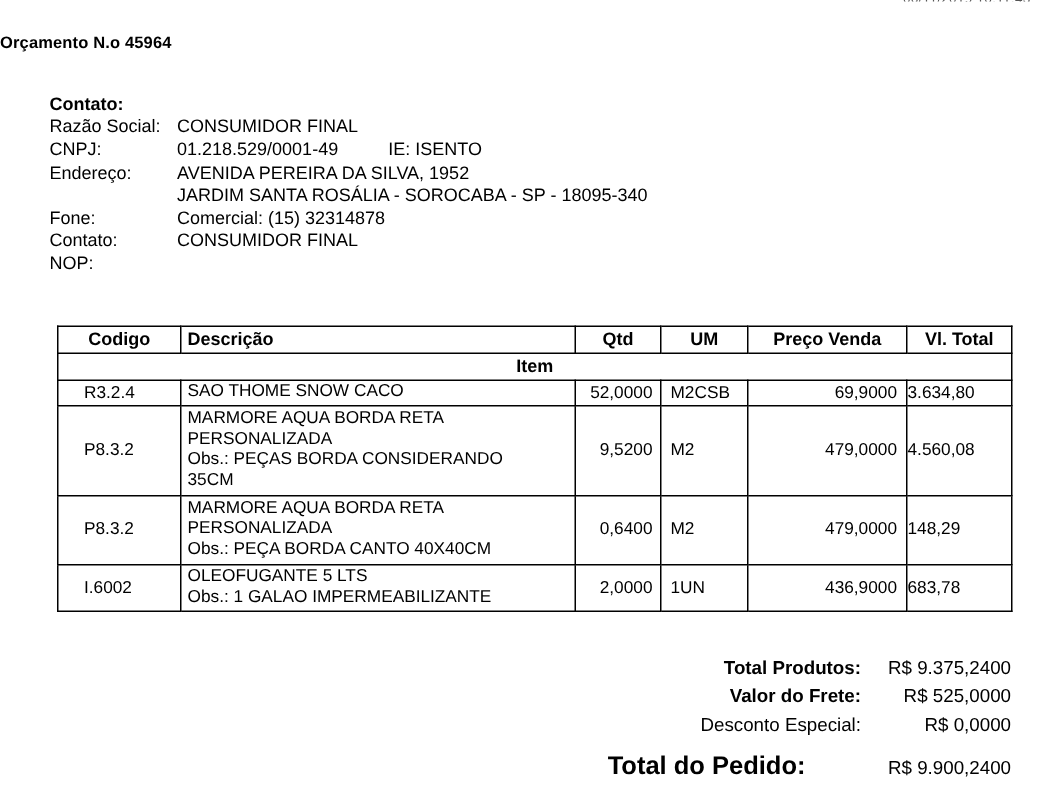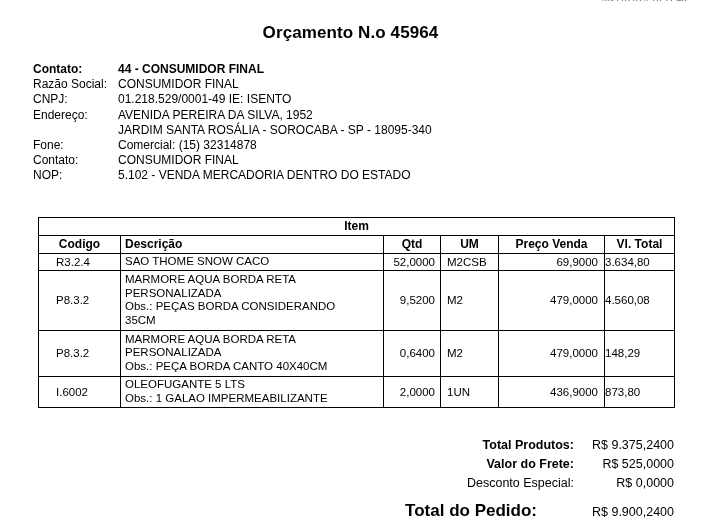--- a/index.html
+++ b/index.html
@@ -29,22 +29,22 @@
     overflow: hidden;
     height: 7px;
   }
 
   
   .doc-title {
     position: absolute;
     top: 23px;
     left: 0;
     width: 701px;
-    text-align: center;
-    font-size: 17px;
+    text-align: left;
+    font-size: 11px;
     font-weight: bold;
     letter-spacing: 0.1px;
   }
 
   
   .cust-block {
     position: absolute;
     top: 62px;
     left: 33px;
     width: 640px;
@@ -61,20 +61,21 @@
     flex: 0 0 85px;
     white-space: nowrap;
   }
   .cust-label.bold { font-weight: bold; }
   .cust-value {
     white-space: nowrap;
   }
   .cust-value.bold { font-weight: bold; }
   .cust-value .ie {
     display: inline-block;
+    margin-left: 30px;
   }
 
   
   .items-table {
     position: absolute;
     left: 38px;
     top: 217px;
     width: 636px;
     border-collapse: collapse;
     table-layout: fixed;
@@ -172,21 +173,20 @@
 </head>
 <body>
 
 <div class="top-clip">06/11/2019 16:11:43</div>
 
 <div class="doc-title">Orçamento N.o 45964</div>
 
 <div class="cust-block">
   <div class="cust-row">
     <span class="cust-label bold">Contato:</span>
-    <span class="cust-value bold">44 - CONSUMIDOR FINAL</span>
   </div>
   <div class="cust-row">
     <span class="cust-label">Razão Social:</span>
     <span class="cust-value">CONSUMIDOR FINAL</span>
   </div>
   <div class="cust-row">
     <span class="cust-label">CNPJ:</span>
     <span class="cust-value">
       <span>01.218.529/0001-49</span>
       <span class="ie">IE:</span>
@@ -204,44 +204,43 @@
   <div class="cust-row">
     <span class="cust-label">Fone:</span>
     <span class="cust-value">Comercial: (15) 32314878</span>
   </div>
   <div class="cust-row">
     <span class="cust-label">Contato:</span>
     <span class="cust-value">CONSUMIDOR FINAL</span>
   </div>
   <div class="cust-row">
     <span class="cust-label">NOP:</span>
-    <span class="cust-value">5.102 - VENDA MERCADORIA DENTRO DO ESTADO</span>
   </div>
 </div>
 
 <table class="items-table">
   <colgroup>
     <col style="width:82px">
     <col style="width:263px">
     <col style="width:57px">
     <col style="width:58px">
     <col style="width:106px">
     <col style="width:70px">
   </colgroup>
   <thead>
     <tr>
-      <th class="th-item" colspan="6">Item</th>
-    </tr>
-    <tr>
       <th>Codigo</th>
       <th style="text-align:left;padding-left:4px;">Descrição</th>
       <th>Qtd</th>
       <th>UM</th>
       <th>Preço Venda</th>
       <th>Vl. Total</th>
+    </tr>
+    <tr>
+      <th class="th-item" colspan="6">Item</th>
     </tr>
   </thead>
   <tbody>
     <tr style="height:16px;">
       <td class="c-code">R3.2.4</td>
       <td class="c-desc">
         <span class="desc-line">SAO THOME SNOW CACO</span>
       </td>
       <td class="c-qtd">52,0000</td>
       <td class="c-um">M2CSB</td>
@@ -275,21 +274,21 @@
     </tr>
     <tr style="height:31px;">
       <td class="c-code">I.6002</td>
       <td class="c-desc">
         <span class="desc-line">OLEOFUGANTE 5 LTS</span>
         <span class="desc-line">Obs.: 1 GALAO IMPERMEABILIZANTE</span>
       </td>
       <td class="c-qtd">2,0000</td>
       <td class="c-um">1UN</td>
       <td class="c-price">436,9000</td>
-      <td class="c-total">873,80</td>
+      <td class="c-total">683,78</td>
     </tr>
   </tbody>
 </table>
 
 <div class="totals">
   <div class="tot-row">
     <span class="tot-label bold">Total Produtos:</span>
     <span class="tot-value">R$ 9.375,2400</span>
   </div>
   <div class="tot-row">

